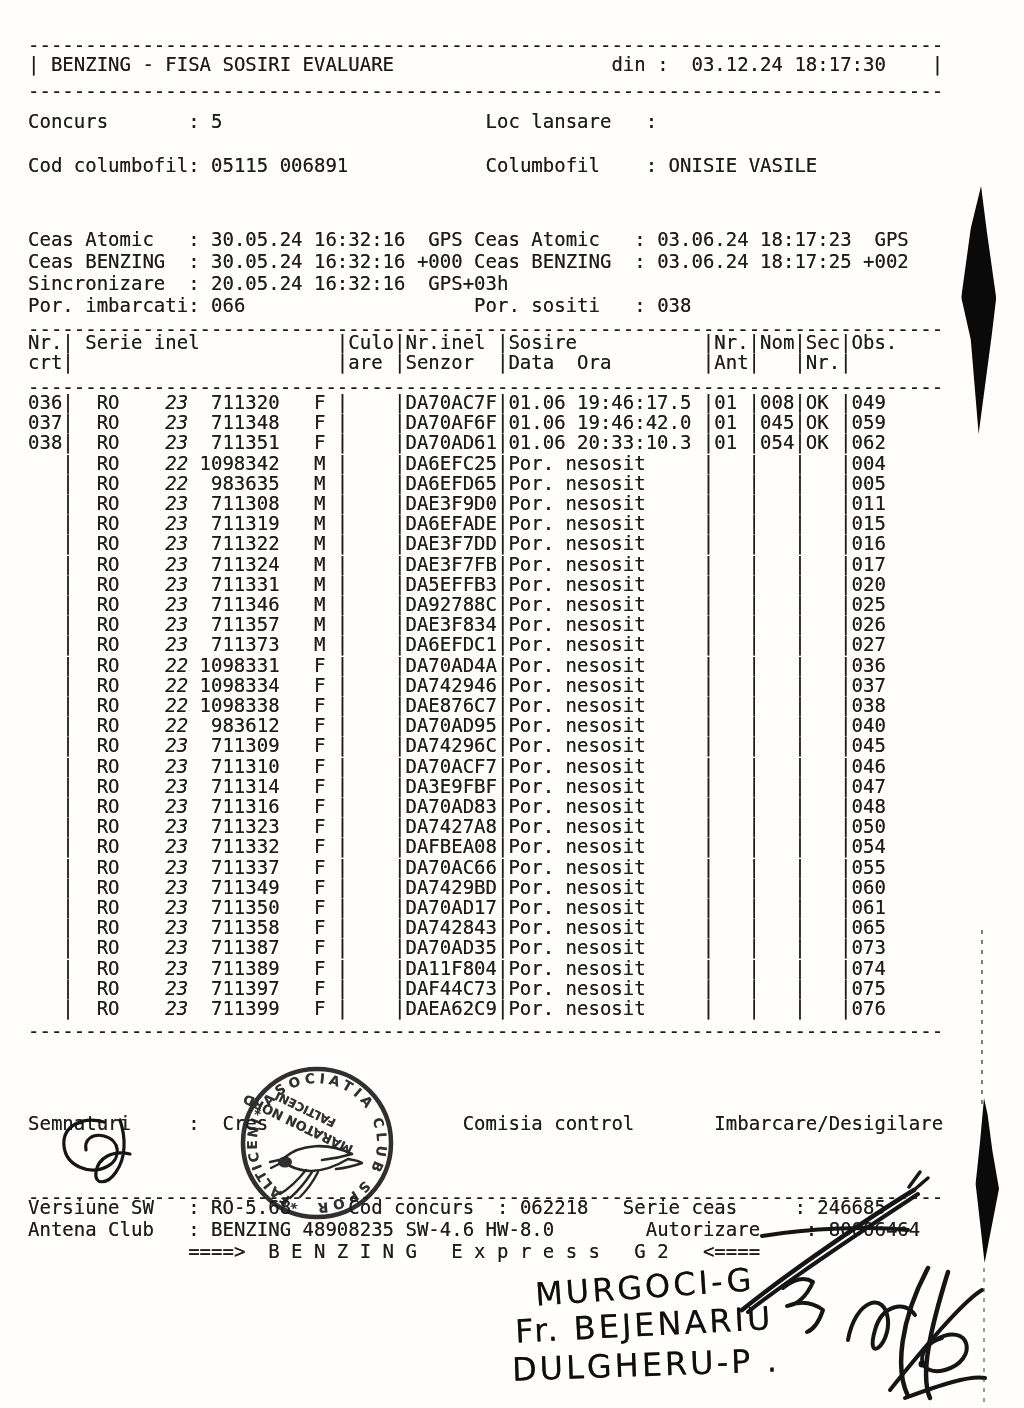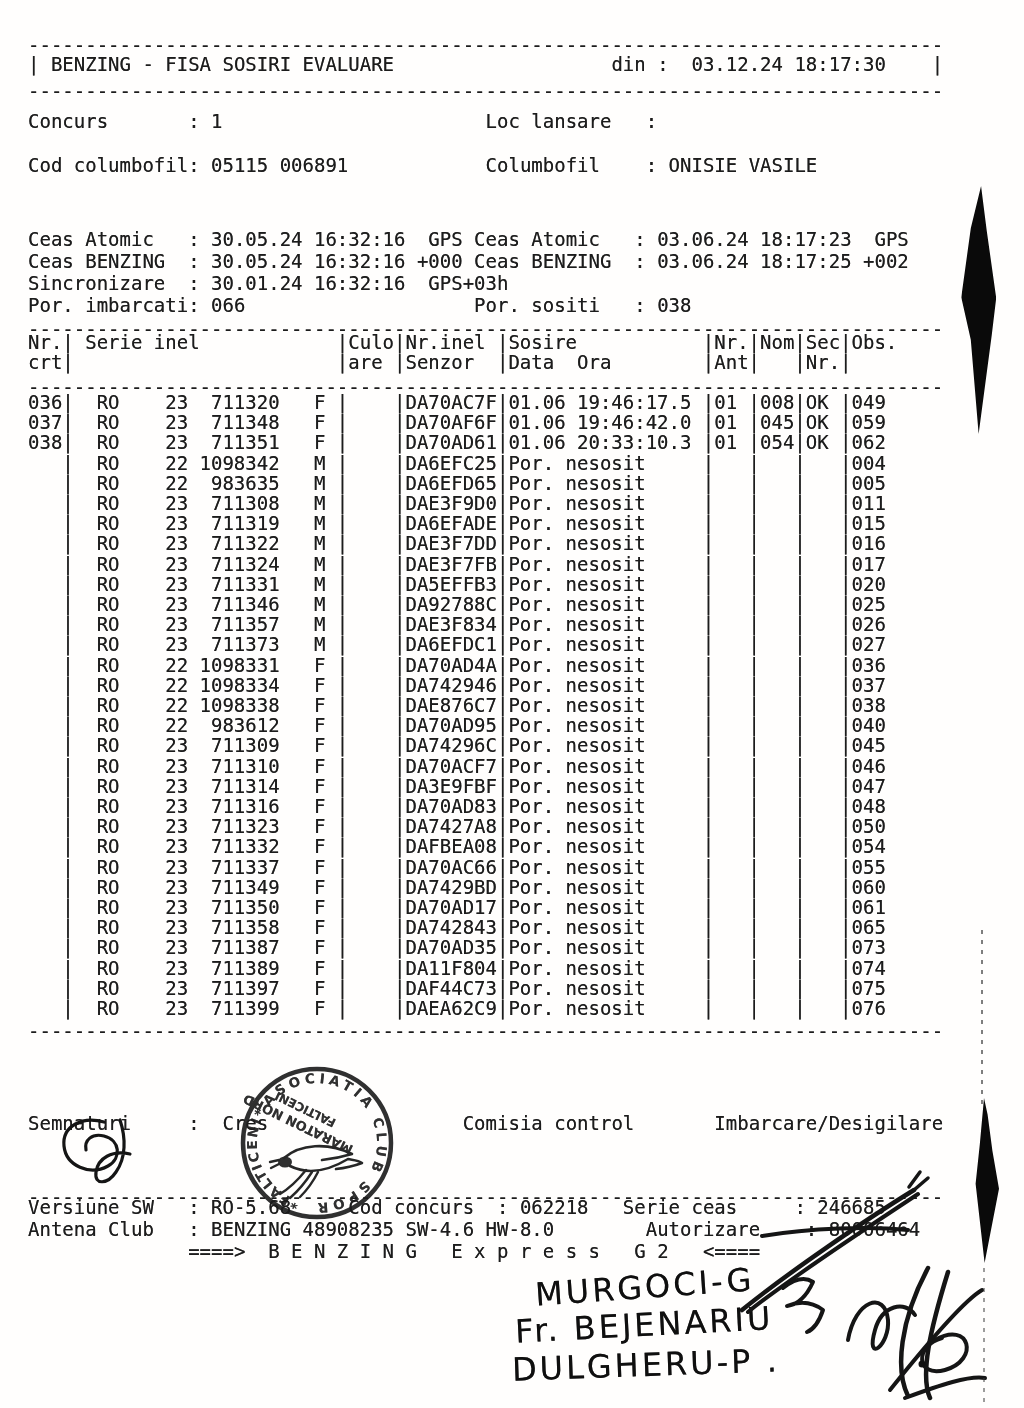--- a/index.html
+++ b/index.html
@@ -9,49 +9,49 @@
   *{box-sizing:border-box;}
   .abs{position:absolute;left:28px;}
   .line{white-space:pre;font-size:19px;line-height:22px;min-height:22px;}
   .tl{line-height:20.2px;min-height:20.2px;}
   .cell{display:inline-block;vertical-align:top;white-space:pre;}
   .w3{width:3ch}.w4{width:4ch}.w8{width:8ch}.w17{width:17ch}.w23{width:23ch}
   .pipe{display:inline-block;width:1ch;text-align:center;}
   .pl1{padding-left:1ch;}
   .ctr{}
   .sco{display:inline-block;width:8ch;padding-left:2ch;white-space:pre;}
-  .syr{display:inline-block;width:2ch;white-space:pre;}
+  .syr{display:inline-block;width:2ch;white-space:pre;font-style:italic;}
   .sring{display:inline-block;width:8ch;text-align:right;white-space:pre;}
   .ssex{display:inline-block;width:4ch;text-align:right;white-space:pre;}
   .hw{position:absolute;font-family:"DejaVu Sans",sans-serif;font-size:32px;
       letter-spacing:3px;color:#0f0f0f;white-space:pre;}
   .artifact{position:absolute;background:#0a0a0a;}
   .dots{position:absolute;width:2px;background:repeating-linear-gradient(180deg,#3a3a3a 0 4px,transparent 4px 10px);}
   svg{position:absolute;overflow:visible;}
   .ink{stroke:#151515;fill:none;stroke-linecap:round;stroke-linejoin:round;}
 </style>
 </head>
 <body>
 
 <div class="page">
 
   <div class="abs line" style="top:34px">--------------------------------------------------------------------------------</div>
   <div class="abs line" style="top:53px">| BENZING - FISA SOSIRI EVALUARE                   din :  03.12.24 18:17:30    |</div>
   <div class="abs line" style="top:80px">--------------------------------------------------------------------------------</div>
 
   <div class="abs" style="top:110px">
-    <div class="line">Concurs       : 1                       Loc lansare   :</div>
+    <div class="line">Concurs       : 5                       Loc lansare   :</div>
     <div class="line"></div>
     <div class="line">Cod columbofil: 05115 006891            Columbofil    : ONISIE VASILE</div>
   </div>
 
   <div class="abs" style="top:228px">
     <div class="line">Ceas Atomic   : 30.05.24 16:32:16  GPS Ceas Atomic   : 03.06.24 18:17:23  GPS</div>
     <div class="line">Ceas BENZING  : 30.05.24 16:32:16 +000 Ceas BENZING  : 03.06.24 18:17:25 +002</div>
-    <div class="line">Sincronizare  : 30.01.24 16:32:16  GPS+03h</div>
+    <div class="line">Sincronizare  : 20.05.24 16:32:16  GPS+03h</div>
     <div class="line">Por. imbarcati: 066                    Por. sositi   : 038</div>
   </div>
 
   <div class="abs line" style="top:318px">--------------------------------------------------------------------------------</div>
 
   <div class="abs" style="top:332px">
     <div class="line tl"><span class="cell w3">Nr.</span><span class="pipe">|</span><span class="cell w23 pl1">Serie inel</span><span class="pipe">|</span><span class="cell w4">Culo</span><span class="pipe">|</span><span class="cell w8">Nr.inel</span><span class="pipe">|</span><span class="cell w17">Sosire</span><span class="pipe">|</span><span class="cell w3">Nr.</span><span class="pipe">|</span><span class="cell w3">Nom</span><span class="pipe">|</span><span class="cell w3">Sec</span><span class="pipe">|</span><span class="cell w4">Obs.</span></div>
     <div class="line tl"><span class="cell w3">crt</span><span class="pipe">|</span><span class="cell w23 pl1"></span><span class="pipe">|</span><span class="cell w4">are</span><span class="pipe">|</span><span class="cell w8">Senzor</span><span class="pipe">|</span><span class="cell w17">Data  Ora</span><span class="pipe">|</span><span class="cell w3">Ant</span><span class="pipe">|</span><span class="cell w3"></span><span class="pipe">|</span><span class="cell w3">Nr.</span><span class="pipe">|</span><span class="cell w4"></span></div>
   </div>
 

